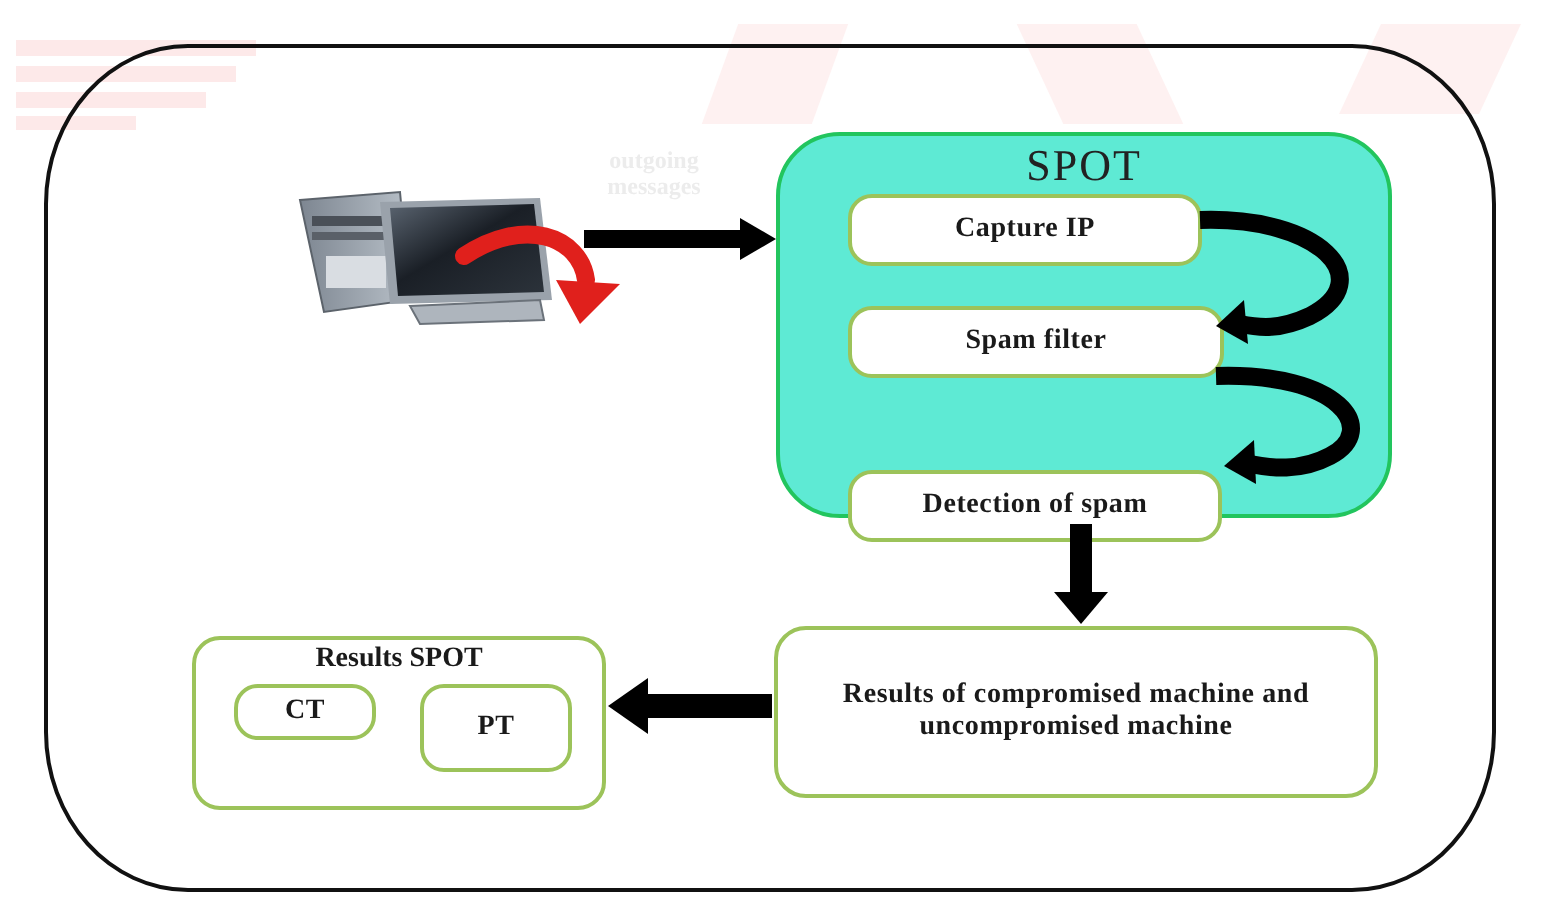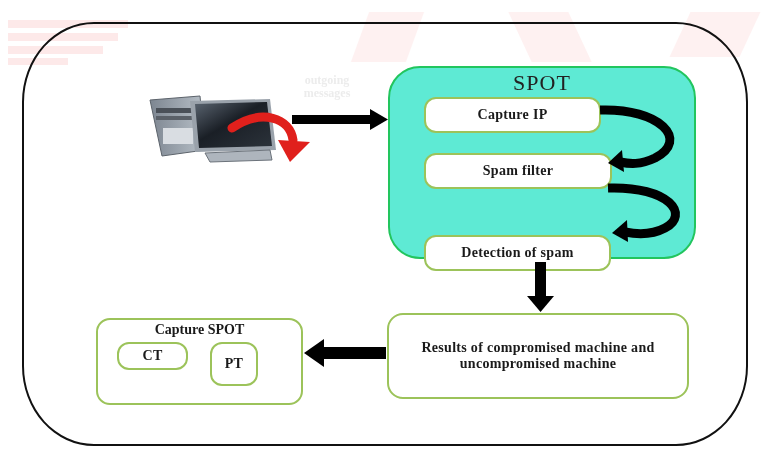--- a/index.html
+++ b/index.html
@@ -48,26 +48,26 @@
 </div>
 <div class="gbox" style="left:424px;top:211px;width:187px;height:36px;padding:0 16px;margin-top:24px;">
   <span>Detection of spam</span>
 </div>
 
 <div class="gbox" style="left:387px;top:313px;width:302px;height:86px;border-radius:16px;padding:14px 22px;">
   <span>Results of compromised machine and uncompromised machine</span>
 </div>
 
 <div class="cmp">
-  <div class="cmp-title">Capture SPOT</div>
+  <div class="cmp-title">Results SPOT</div>
 </div>
 <div class="gbox" style="left:117px;top:342px;width:71px;height:28px;">
   <span>CT</span>
 </div>
-<div class="gbox" style="left:210px;top:342px;width:48px;height:44px;">
+<div class="gbox" style="left:210px;top:342px;width:76px;height:44px;">
   <span>PT</span>
 </div>
 
 <div class="faint">outgoing messages</div>
 
 <svg class="overlay" width="774" height="462" viewBox="0 0 774 462">
   <defs>
     <linearGradient id="screen" x1="0" y1="0" x2="1" y2="1">
       <stop offset="0" stop-color="#5a6470"></stop>
       <stop offset=".45" stop-color="#1a1f26"></stop>

